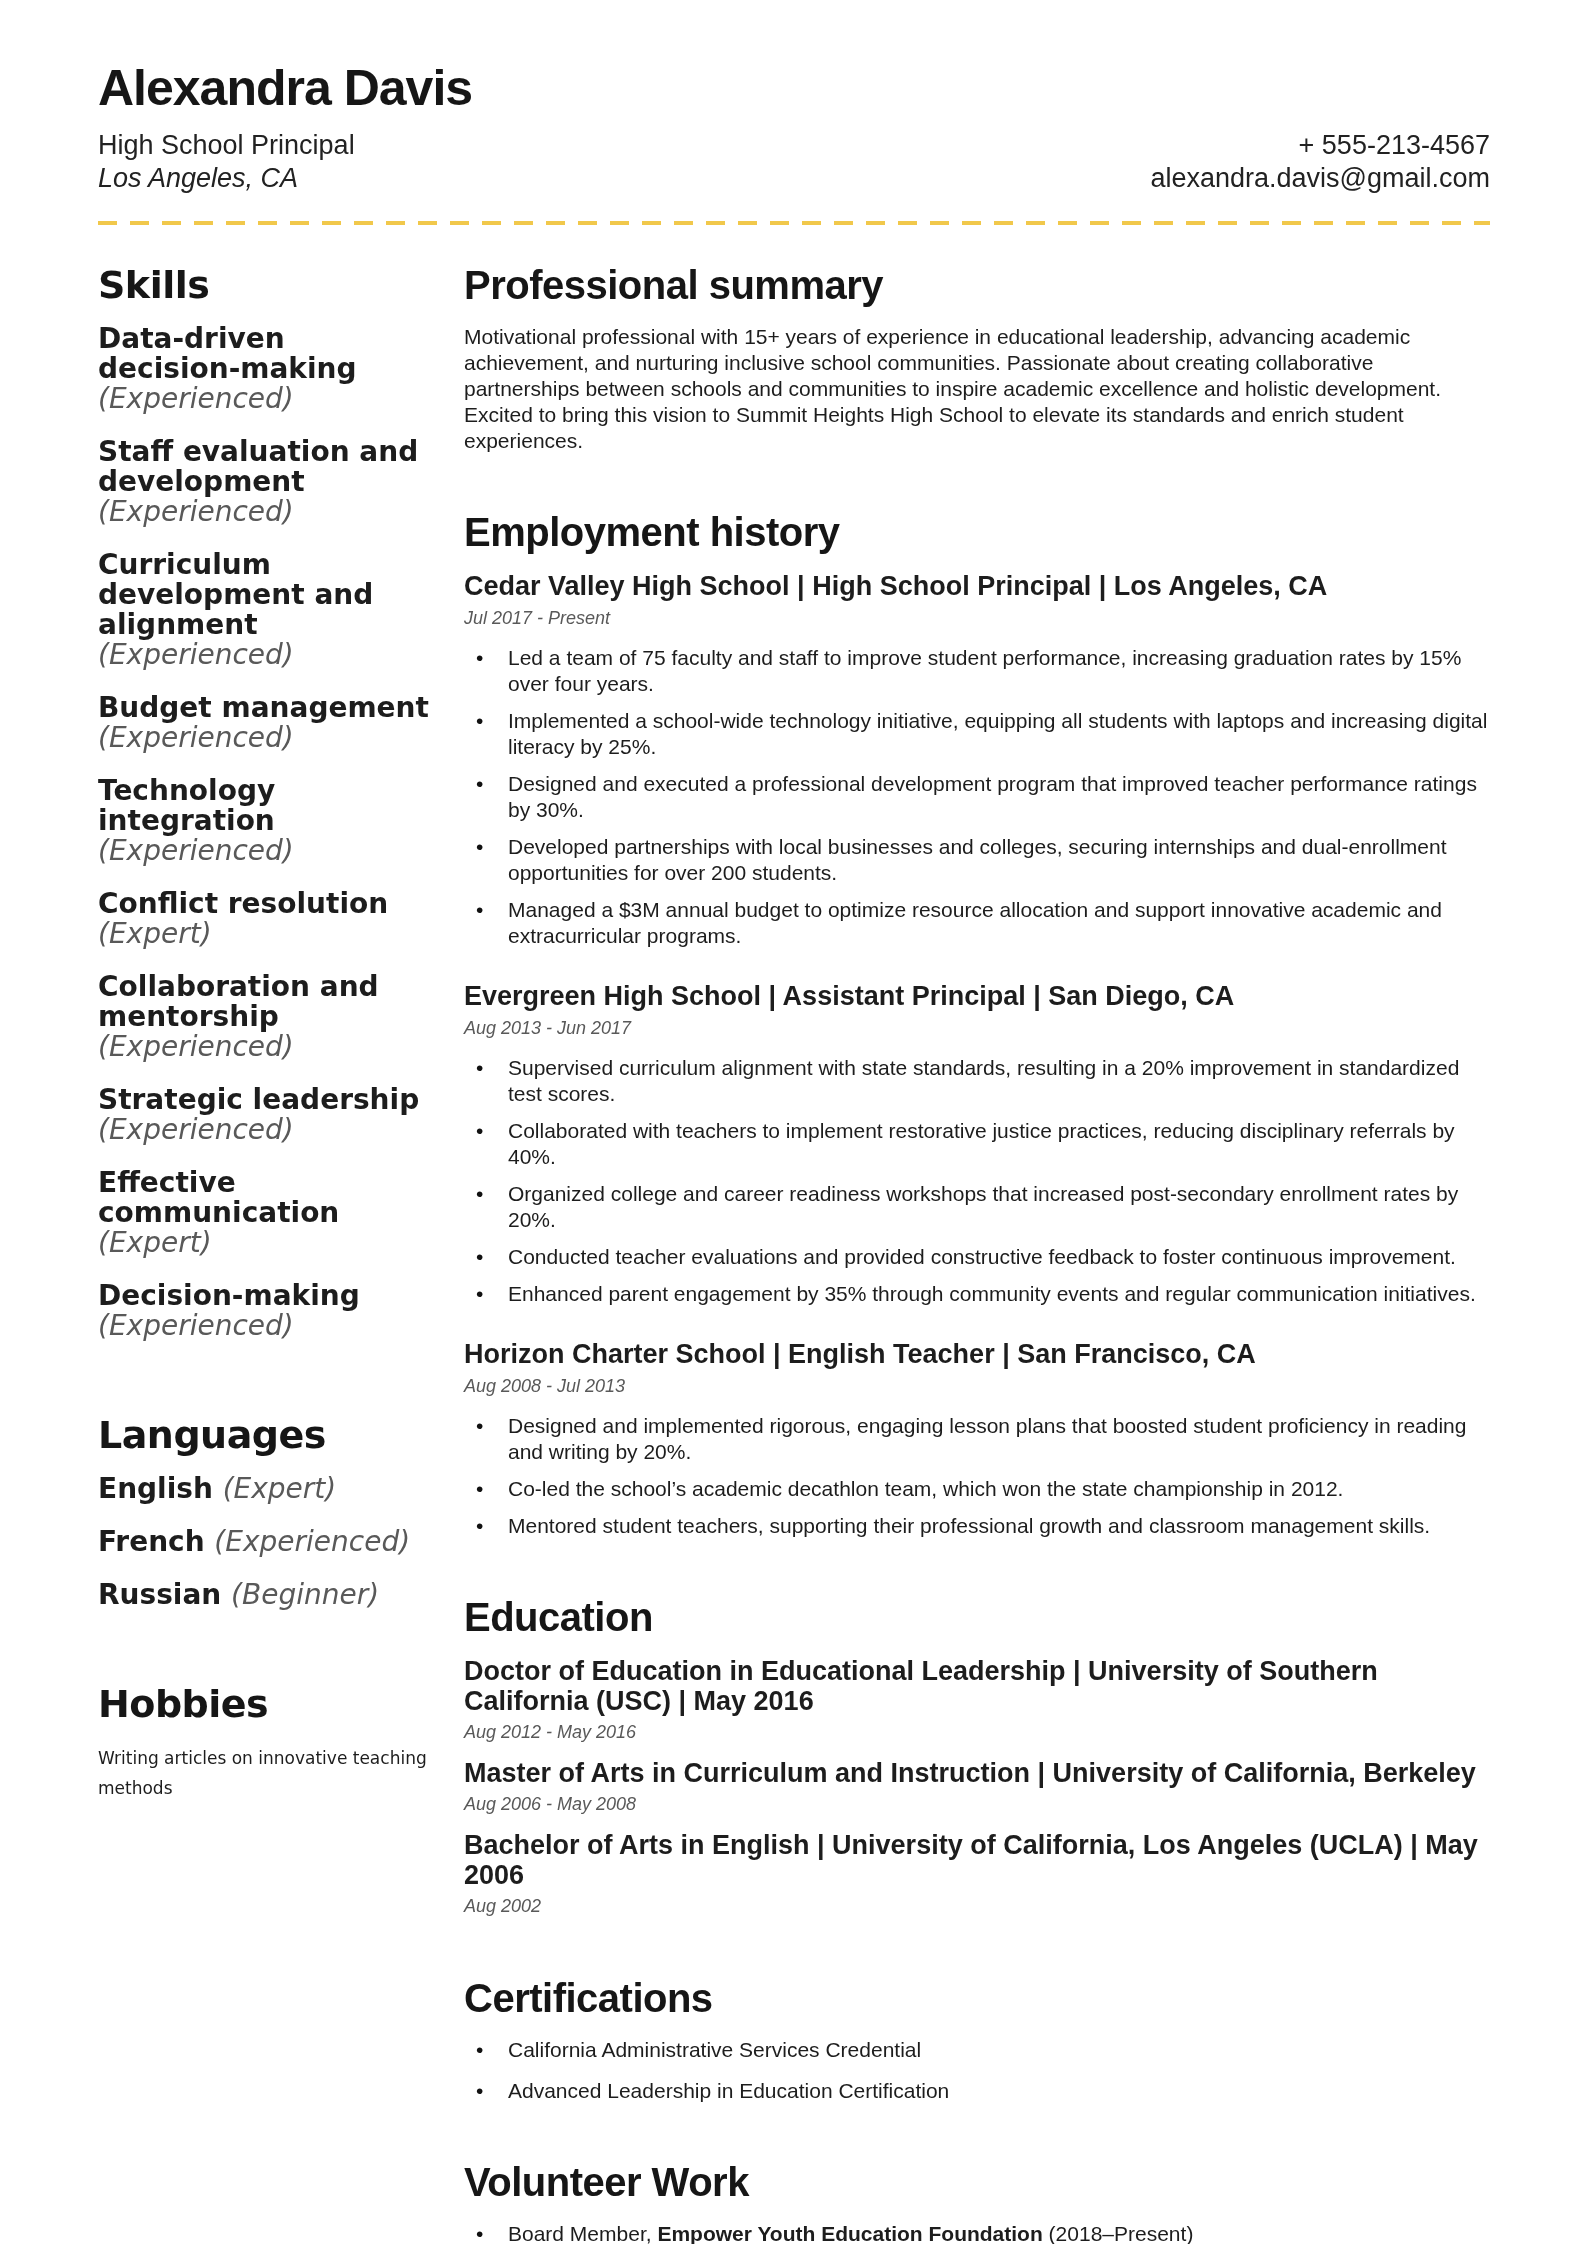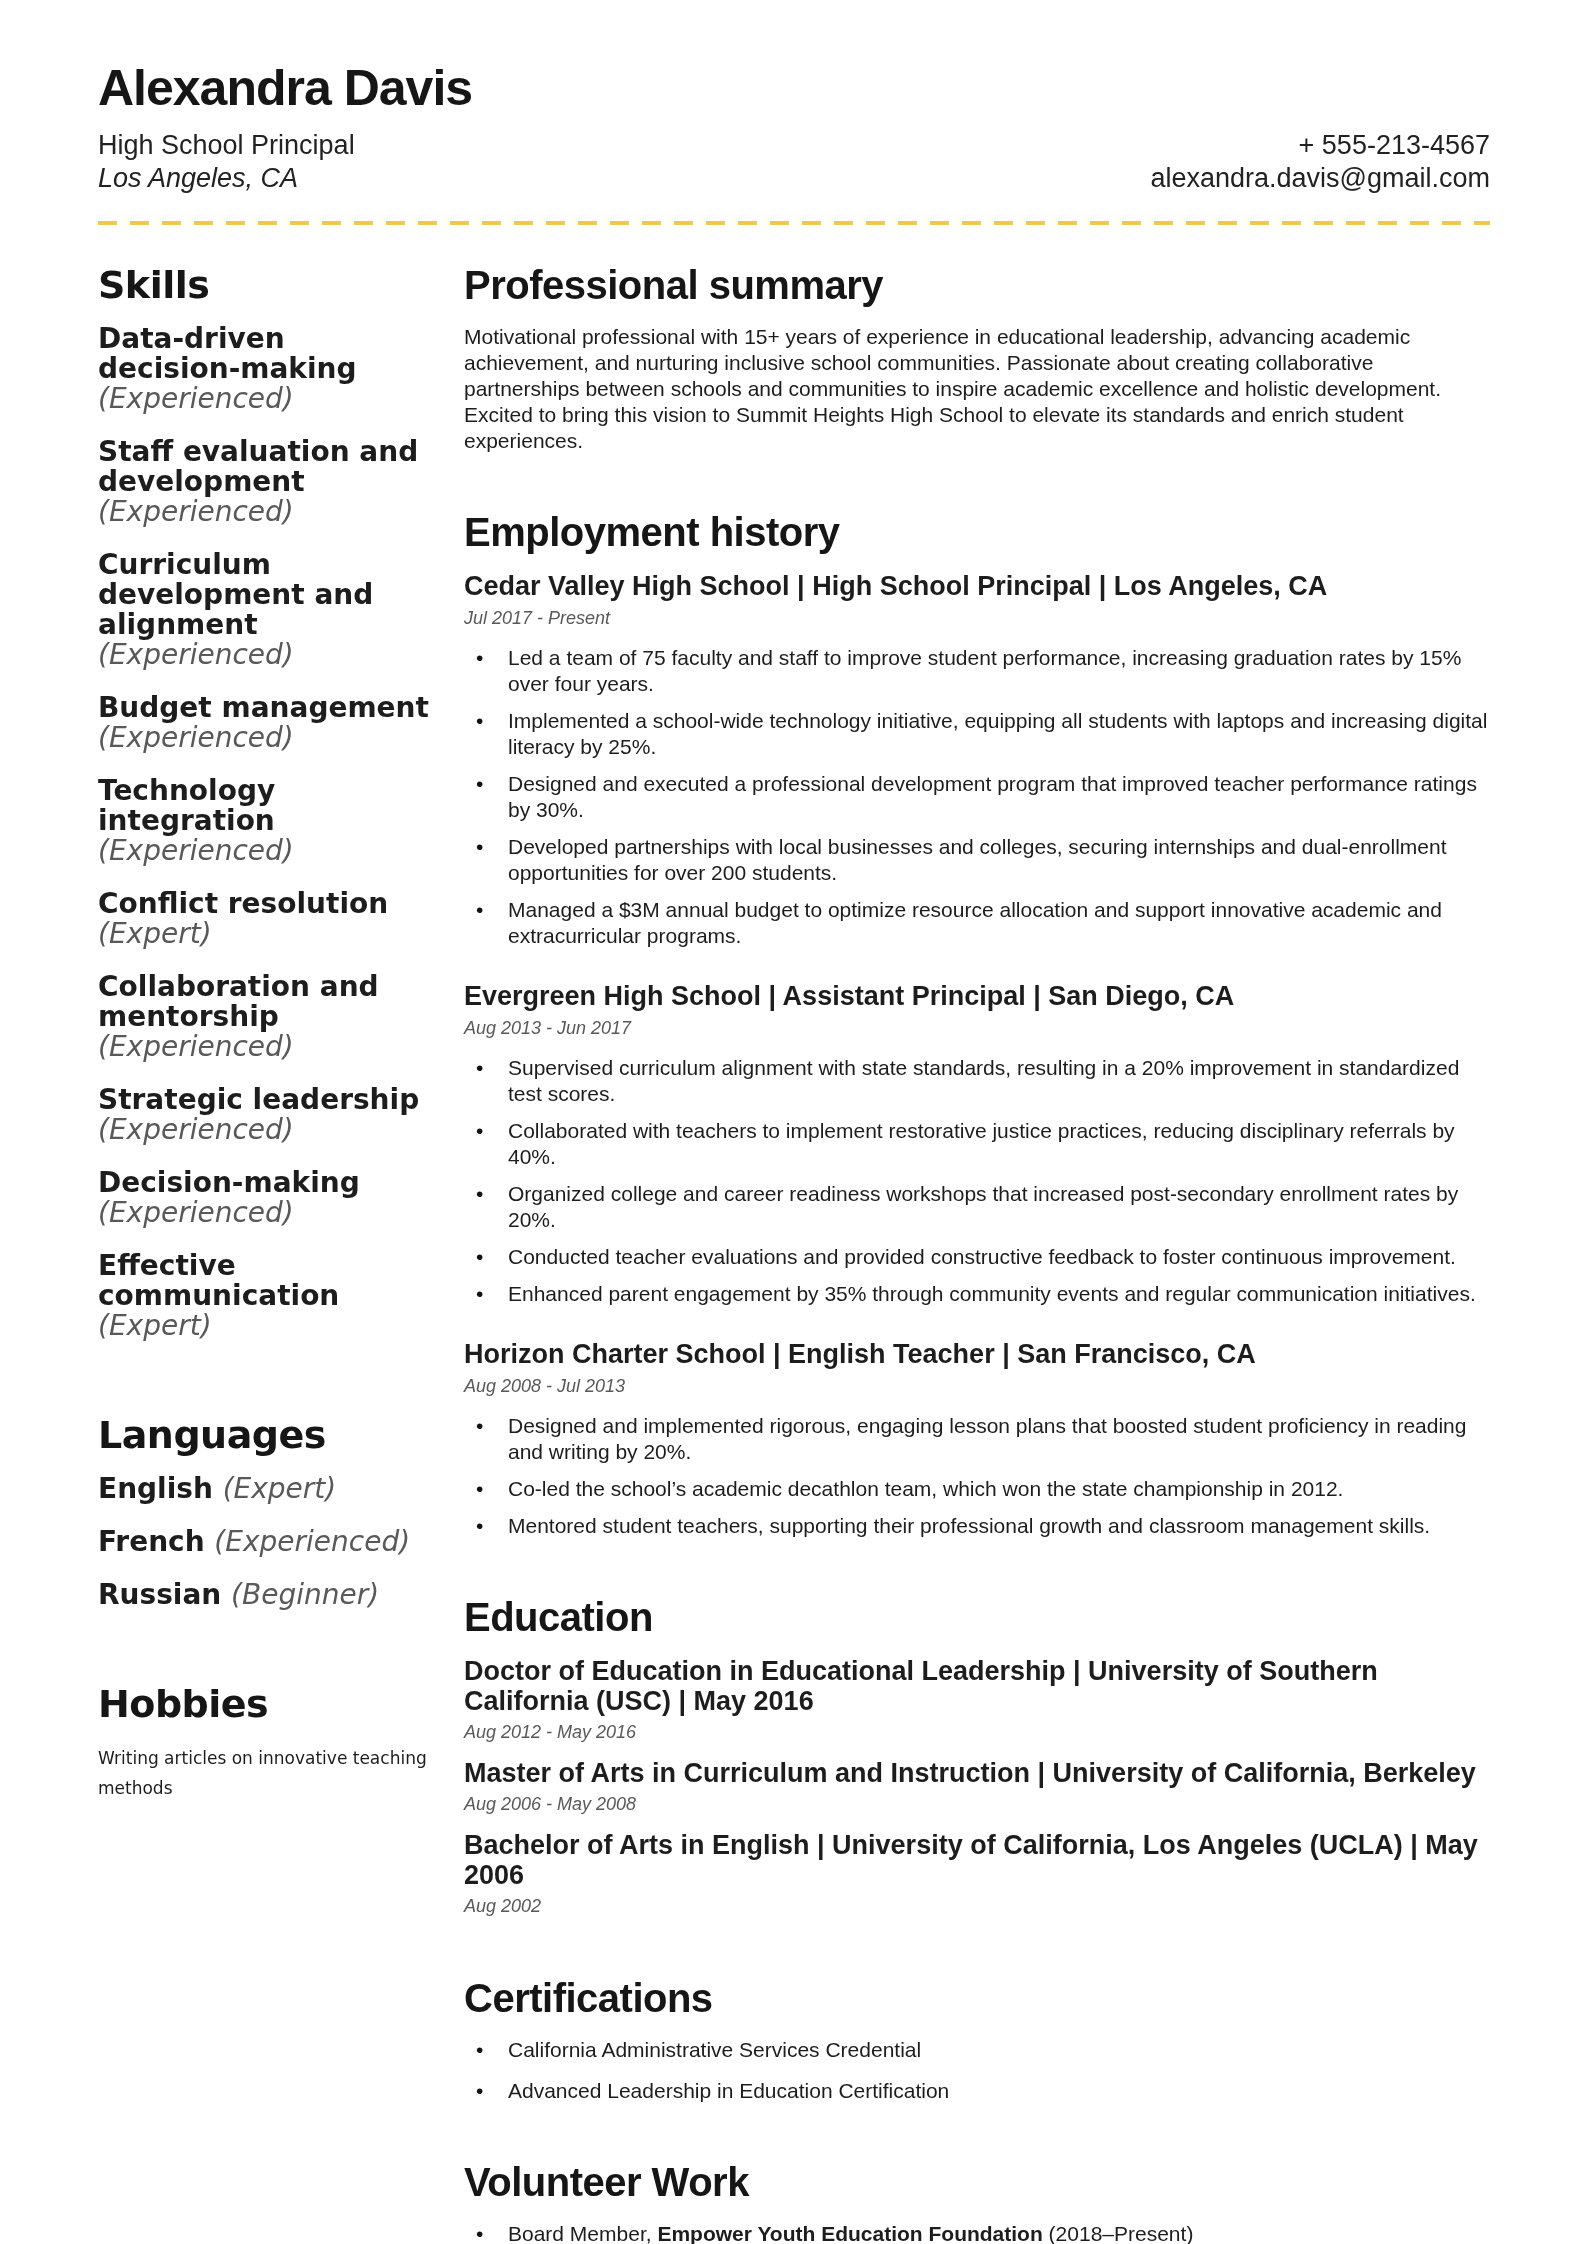--- a/index.html
+++ b/index.html
@@ -118,23 +118,23 @@
   <p class="skill"><strong class="skill-name">Budget management</strong> <span class="lvl">(Experienced)</span></p>
 
   <p class="skill"><strong class="skill-name">Technology integration</strong> <span class="lvl">(Experienced)</span></p>
 
   <p class="skill"><strong class="skill-name">Conflict resolution</strong> <span class="lvl">(Expert)</span></p>
 
   <p class="skill"><strong class="skill-name">Collaboration and mentorship</strong> <span class="lvl">(Experienced)</span></p>
 
   <p class="skill"><strong class="skill-name">Strategic leadership</strong> <span class="lvl">(Experienced)</span></p>
 
+  <p class="skill"><strong class="skill-name">Effective communication</strong> <span class="lvl">(Expert)</span></p>
+
   <p class="skill"><strong class="skill-name">Decision-making</strong> <span class="lvl">(Experienced)</span></p>
-
-  <p class="skill"><strong class="skill-name">Effective communication</strong> <span class="lvl">(Expert)</span></p>
 </div>
       </section>
 
       <section class="sb-section">
         <h2 class="sb-h">Languages</h2>
         <div>
   <p class="skill"><strong class="skill-name">English</strong> <span class="lvl">(Expert)</span></p>
 
   <p class="skill"><strong class="skill-name">French</strong> <span class="lvl">(Experienced)</span></p>
 

